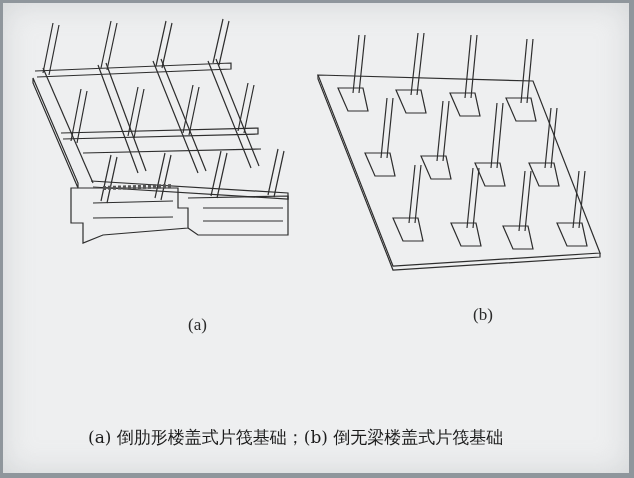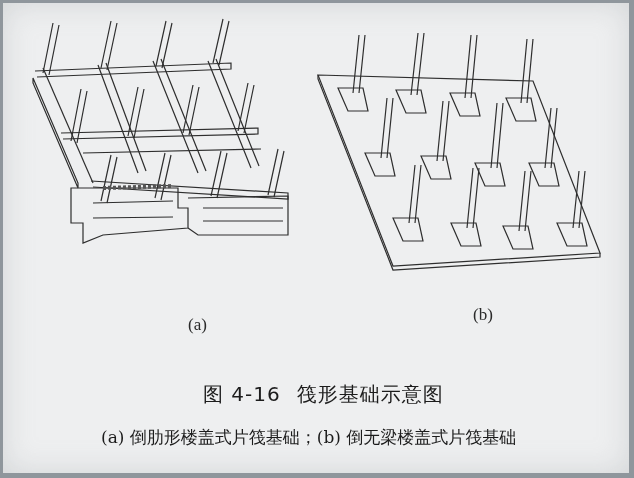--- a/index.html
+++ b/index.html
@@ -5,21 +5,21 @@
   html,body{margin:0;padding:0;}
   body{width:634px;height:478px;overflow:hidden;background:#8f969c;}
   .page{position:absolute;left:3px;top:3px;width:626px;height:470px;
     background:#eeeff0;box-shadow:inset 0 0 30px rgba(160,165,170,0.35);}
   svg.fig{position:absolute;left:0;top:0;}
   .lbl{position:absolute;font-family:"Liberation Serif","DejaVu Serif",serif;color:#2a2a2a;}
   .lbl-a{left:185px;top:312px;font-size:17px;}
   .lbl-b{left:470px;top:302px;font-size:17px;}
   .title{position:absolute;left:200px;top:378px;font-family:"DejaVu Sans",sans-serif;font-size:20px;color:#1c1c1c;letter-spacing:1px;}
   .title .num{margin-right:16px;}
-  .caption{position:absolute;left:98px;top:423px;font-family:"DejaVu Serif",serif;font-size:17px;color:#1c1c1c;white-space:nowrap;}
+  .caption{position:absolute;left:85px;top:423px;font-family:"DejaVu Serif",serif;font-size:17px;color:#1c1c1c;white-space:nowrap;}
 </style>
 </head>
 <body>
 
 <div class="page">
 
   <svg class="fig" width="626" height="470" viewBox="0 0 626 470" fill="none" stroke="#2e2e2e" stroke-width="1.2">
 
     <g>
 
@@ -88,18 +88,15 @@
           <path d="M500 223 L525 223 L530 246 L510 246 Z"></path>
         <path d="M576 168 L570 225 M582 168 L576 225"></path>
           <path d="M554 220 L579 220 L584 243 L564 243 Z"></path>
       </g>
     </g>
   </svg>
 
   <div class="lbl lbl-a">(a)</div>
   <div class="lbl lbl-b">(b)</div>
 
-  <div class="title">
-    <span class="num">图 4-16</span><span>筏形基础示意图</span>
-  </div>
 
   <div class="caption">(a) 倒肋形楼盖式片筏基础；(b) 倒无梁楼盖式片筏基础</div>
 </div>
 
 </body></html>

